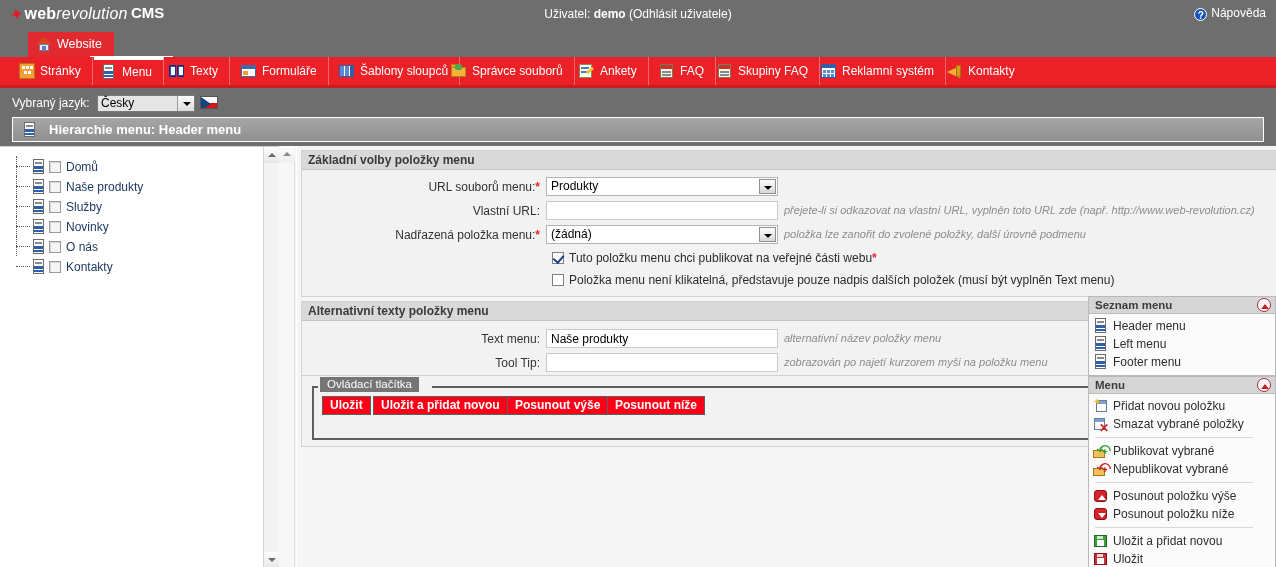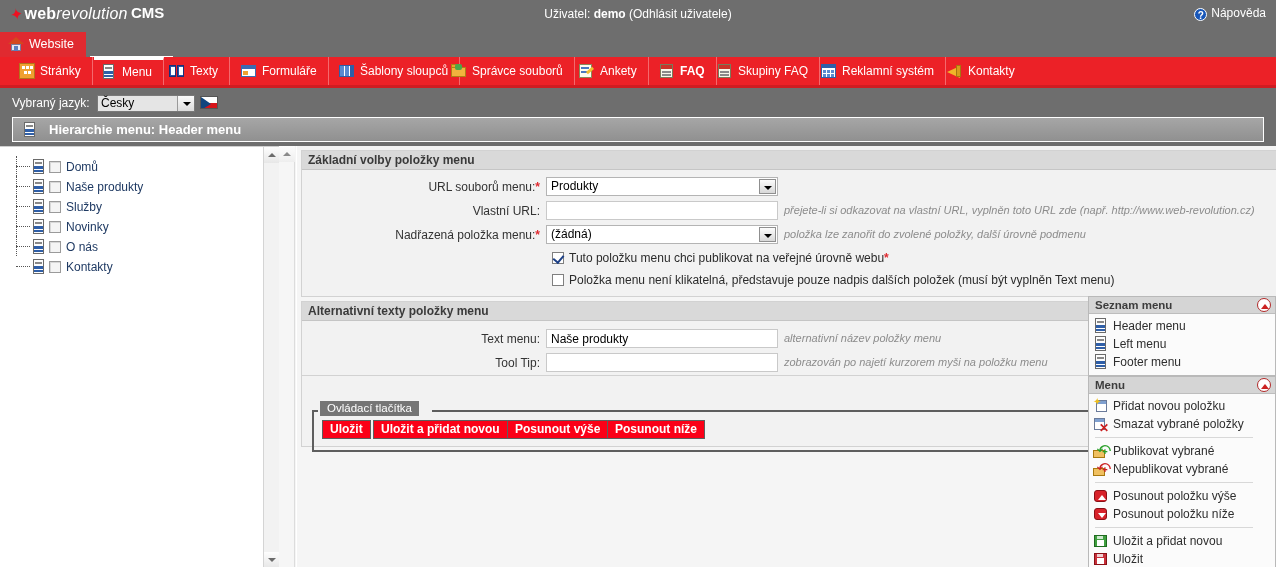--- a/index.html
+++ b/index.html
@@ -259,22 +259,22 @@
     transform: rotate(40deg);
   }
   .cbrow .cblabel {
     position: absolute; left: 267px; top: 3px;
     font-size: 12px; color: #2b2b2b; white-space: nowrap;
   }
   .cbrow .cblabel .req { color: #e02a30; font-weight: bold; }
 
   
   .btnfieldset {
-    position: absolute; left: 10px; top: 10px; width: 930px; height: 42px;
-    border: 2px solid #5e5e5e; border-top: none; margin-top: 24px;
+    position: absolute; left: 10px; top: 10px; width: 930px; height: 54px;
+    border: 2px solid #5e5e5e; border-top: none;
   }
   .btnfieldset .topleft {
     position: absolute; left: -2px; top: 0; width: 6px; height: 2px;
     background: #5e5e5e;
   }
   .btnfieldset .topline {
     position: absolute; left: 118px; top: 0px; right: -2px; height: 2px;
     background: #5e5e5e;
   }
   .legend {
@@ -559,21 +559,21 @@
     <span>Uživatel:</span>
     <span class="uname">demo</span>
     <span>(Odhlásit uživatele)</span>
   </div>
   <div class="help">
     <span class="qicon">?</span><span>Nápověda</span>
   </div>
 </div>
 
 <div class="tabrow1">
-  <div class="tab1 inactive" style="left:0;">
+  <div class="tab1 inactive" style="left:28px;">
     <span class="ti ic ic-home">
         <span class="roof"></span>
         <span class="body"></span>
         <span class="door"></span>
       </span>
     <span>Website</span>
   </div>
   <div class="tab1 active" style="left:90px; top:28px; height:29px;">
     <span class="ti ic ic-pages">
         <span></span>
@@ -641,21 +641,21 @@
   </div>
   <div class="tab2" style="left:572px;">
     <span class="ti ic ic-poll">
         <span class="p"></span>
         <span class="ln"></span>
         <span class="ln"></span>
         <span class="pen"></span>
       </span>
     <span>Ankety</span>
   </div>
-  <div class="tab2" style="left:652px;font-weight:bold;">
+  <div class="tab2" style="left:652px;">
     <span class="ti ic ic-faq">
         <span class="p"></span>
         <span class="bar"></span>
         <span class="l1"></span>
         <span class="l2"></span>
       </span>
     <span>FAQ</span>
   </div>
   <div class="tab2" style="left:710px;">
     <span class="ti ic ic-faq">
@@ -816,21 +816,21 @@
         <div class="formrow">
           <span class="flabel"><span>Nadřazená položka menu:</span><span class="req">*</span></span>
           <span class="fselect">
             <span>(žádná)</span>
             <span class="arrowbox"></span>
           </span>
           <span class="fhint">položka lze zanořit do zvolené položky, další úrovně podmenu</span>
         </div>
         <div class="cbrow">
           <span class="fcb checked"></span>
-          <span class="cblabel"><span>Tuto položku menu chci publikovat na veřejné úrovně webu</span><span class="req">*</span></span>
+          <span class="cblabel"><span>Tuto položku menu chci publikovat na veřejné části webu</span><span class="req">*</span></span>
         </div>
         <div class="cbrow">
           <span class="fcb"></span>
           <span class="cblabel">Položka menu není klikatelná, představuje pouze nadpis dalších položek (musí být vyplněn Text menu)</span>
         </div>
       </div>
     </div>
 
     <div class="formbox" style="left:4px; top:155px; width:956px;">
       <div class="sectionhdr">Alternativní texty položky menu</div>

